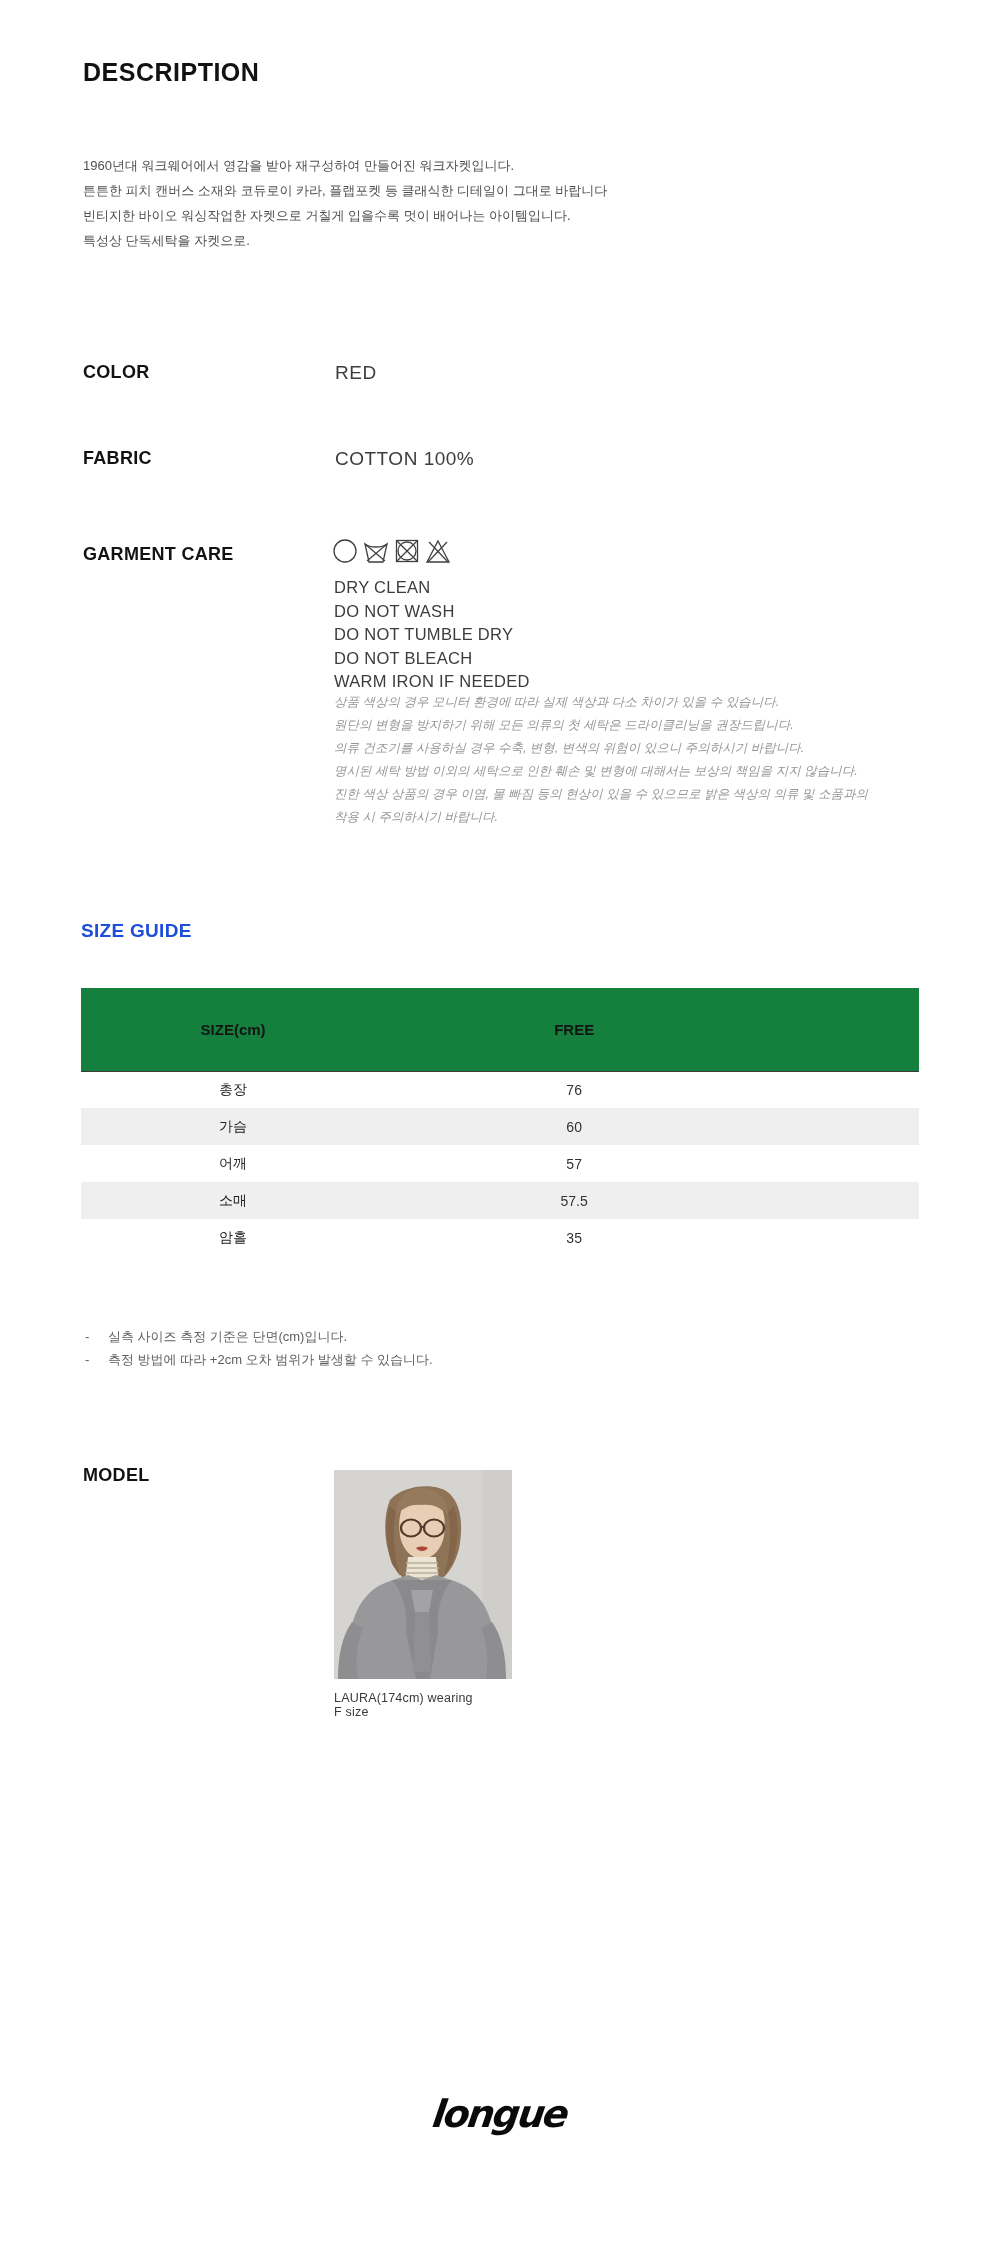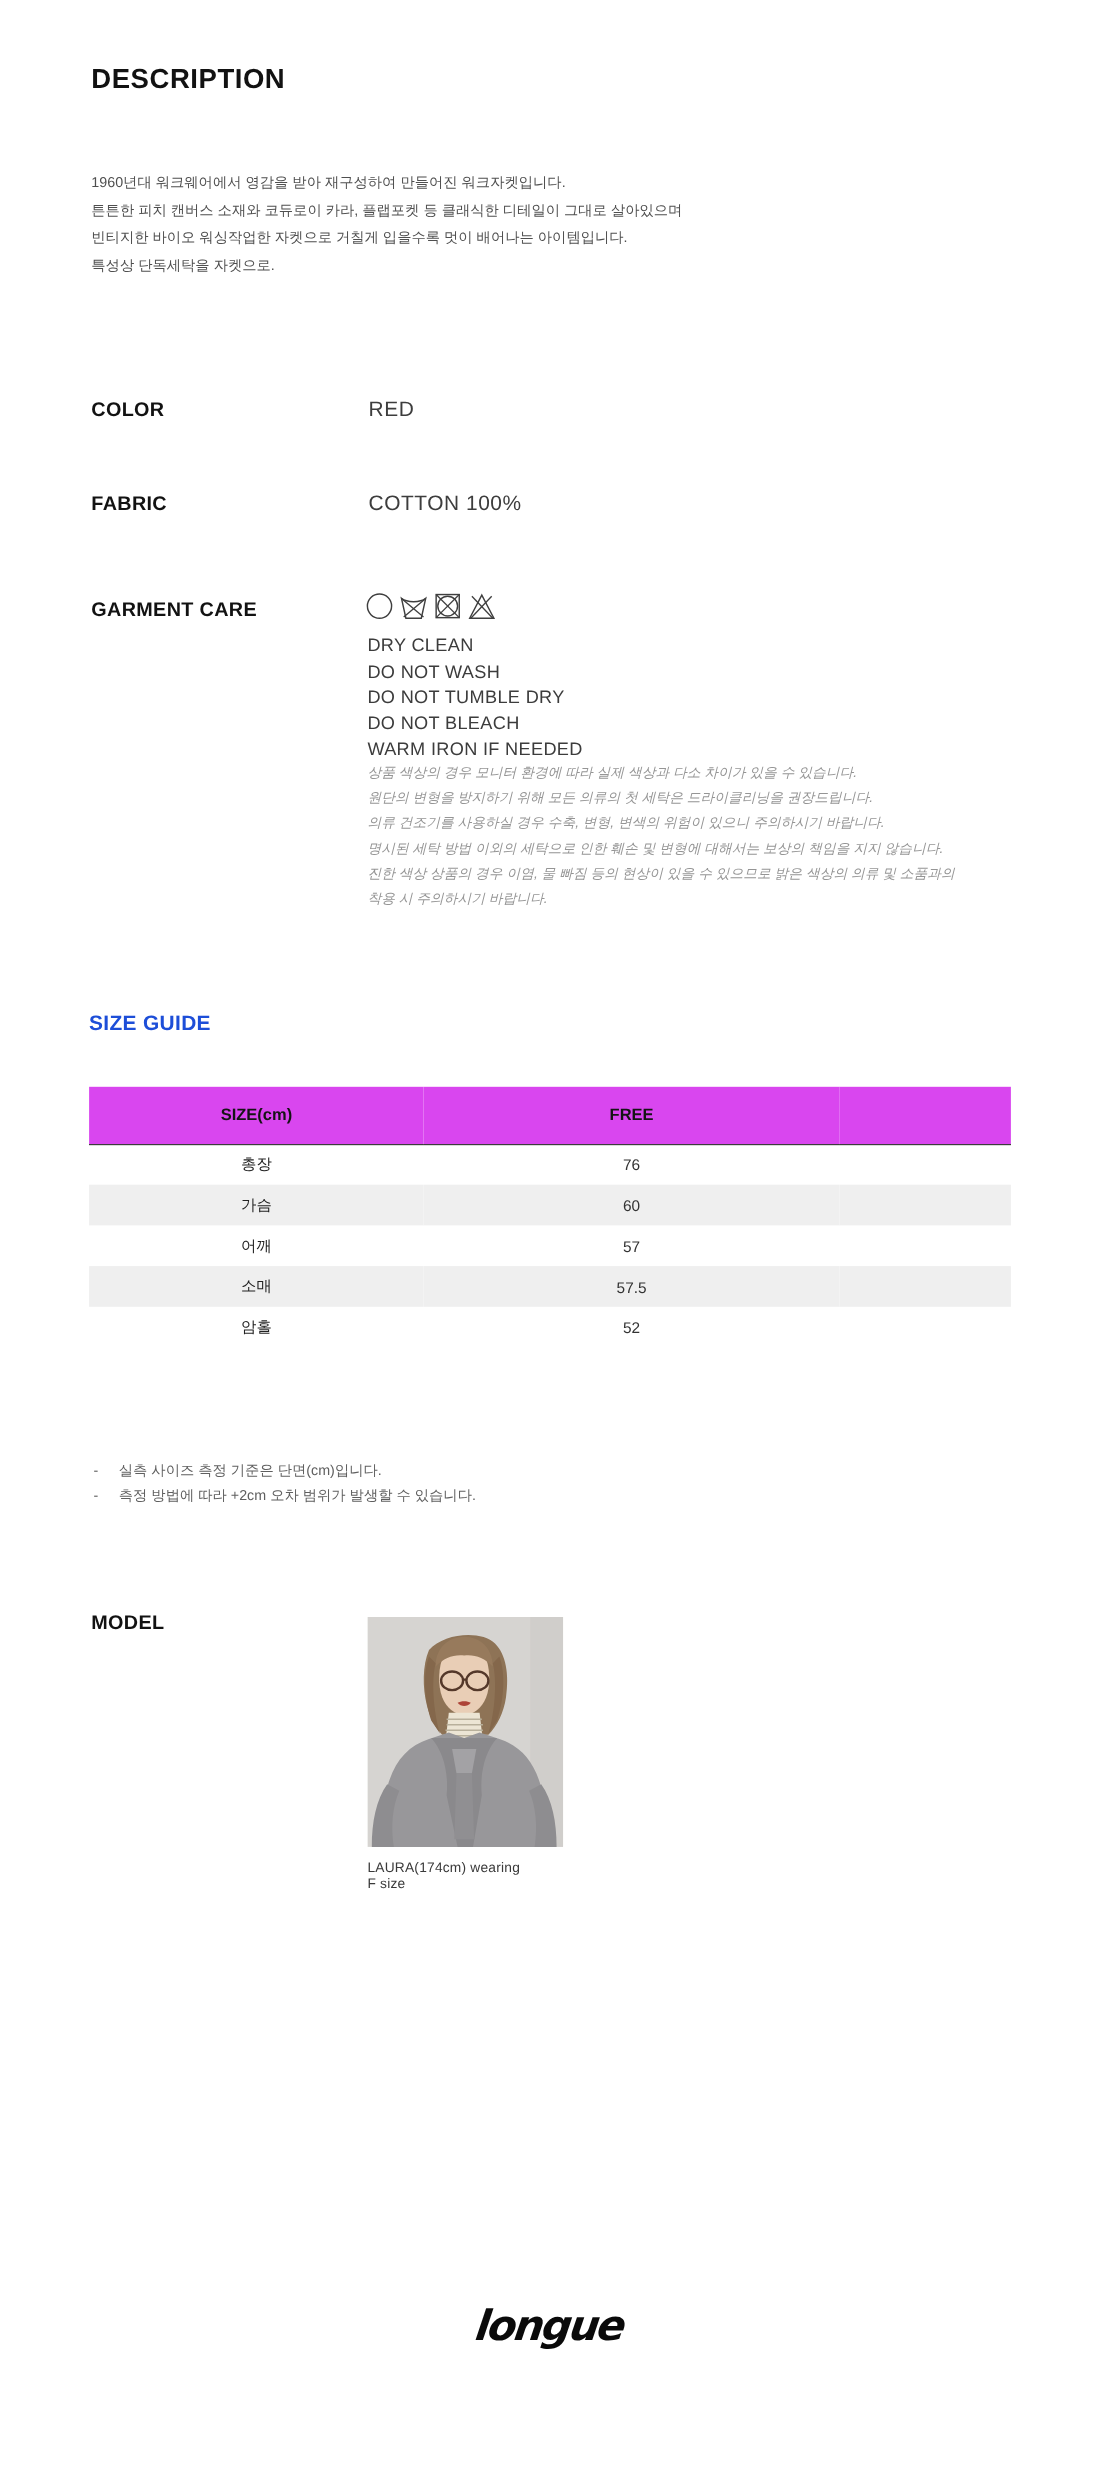--- a/index.html
+++ b/index.html
@@ -28,21 +28,21 @@
               letter-spacing:.3px;color:#3c3c3c;}
   .care-disclaimers{left:334px;top:691px;font-size:12.5px;line-height:23px;color:#959595;font-style:italic;}
 
   .size-title{left:81px;top:920px;font-size:19px;font-weight:700;letter-spacing:.3px;color:#1d4ed8;}
 
   .size-table-wrap{left:81px;top:988px;width:838px;}
   table.size-table{border-collapse:collapse;width:838px;table-layout:fixed;}
   table.size-table col.c1{width:36.3%;}
   table.size-table col.c2{width:45.1%;}
   table.size-table col.c3{width:18.6%;}
-  table.size-table thead tr{height:52px;background:#d946ef;}
+  table.size-table thead tr{height:83px;background:#15803d;}
   table.size-table thead th{font-size:15px;font-weight:700;color:#141414;text-align:center;
                             padding:0;border-bottom:1px solid #3c3c3c;}
   table.size-table tbody tr{height:37px;}
   table.size-table tbody tr:nth-child(even){background:#efefef;}
   table.size-table td{font-size:14px;text-align:center;padding:0;}
   table.size-table td.rlabel{color:#222;font-weight:400;}
   table.size-table td.rvalue{color:#333;font-weight:300;}
 
   .size-notes{left:85px;top:1325px;font-size:13px;line-height:23px;color:#5f5f5f;}
   .size-notes .note-row{display:flex;}
@@ -59,21 +59,21 @@
 </style>
 </head>
 <body>
 
 <div class="page">
 
   <div class="abs desc-title">DESCRIPTION</div>
 
   <div class="abs intro">
     <div>1960년대 워크웨어에서 영감을 받아 재구성하여 만들어진 워크자켓입니다.</div>
-    <div>튼튼한 피치 캔버스 소재와 코듀로이 카라, 플랩포켓 등 클래식한 디테일이 그대로 살아있으며</div>
+    <div>튼튼한 피치 캔버스 소재와 코듀로이 카라, 플랩포켓 등 클래식한 디테일이 그대로 바랍니다</div>
     <div>빈티지한 바이오 워싱작업한 자켓으로 거칠게 입을수록 멋이 배어나는 아이템입니다.</div>
     <div>특성상 단독세탁을 자켓으로.</div>
   </div>
 
   <div class="abs sec-label color-label">COLOR</div>
   <div class="abs sec-value color-value">RED</div>
 
   <div class="abs sec-label fabric-label">FABRIC</div>
   <div class="abs sec-value fabric-value">COTTON 100%</div>
 
@@ -158,21 +158,21 @@
           <td class="rvalue">57</td>
             <td></td>
         </tr>
         <tr>
           <td class="rlabel">소매</td>
           <td class="rvalue">57.5</td>
             <td></td>
         </tr>
         <tr>
           <td class="rlabel">암홀</td>
-          <td class="rvalue">52</td>
+          <td class="rvalue">35</td>
             <td></td>
         </tr>
       </tbody>
     </table>
   </div>
 
   <div class="abs size-notes">
     <div class="note-row">
       <span class="dash">-</span>
       <span>실측 사이즈 측정 기준은 단면(cm)입니다.</span>

